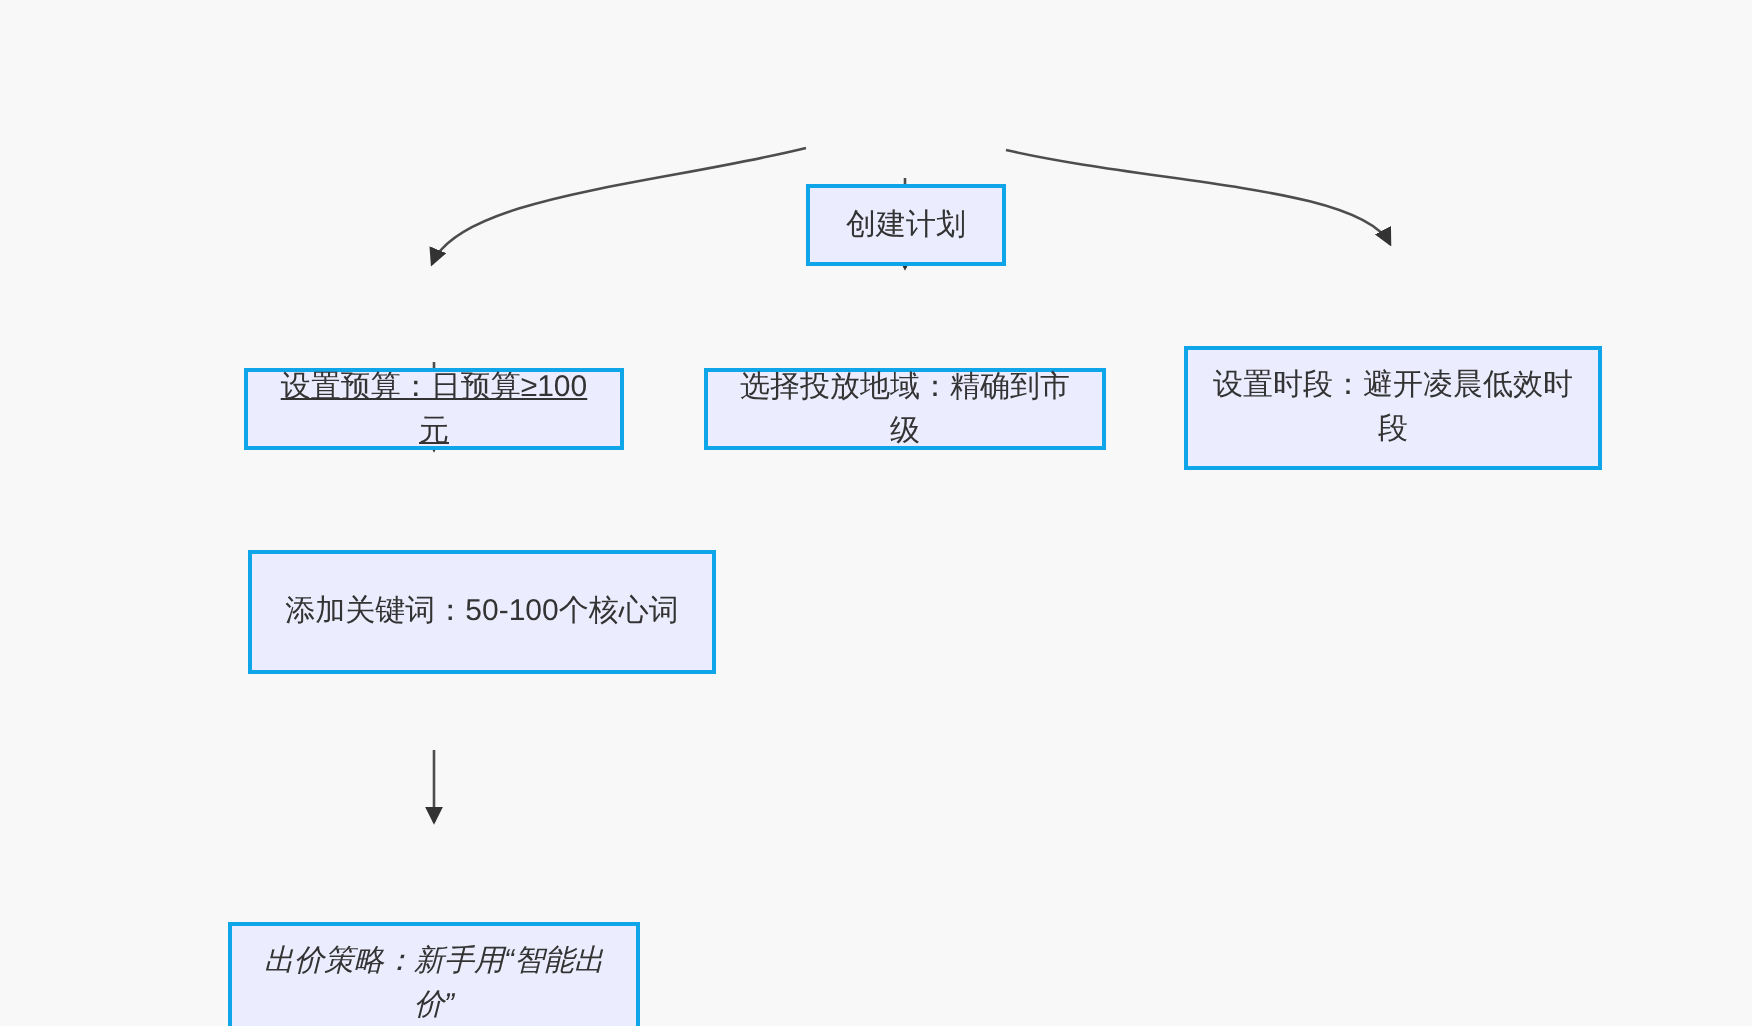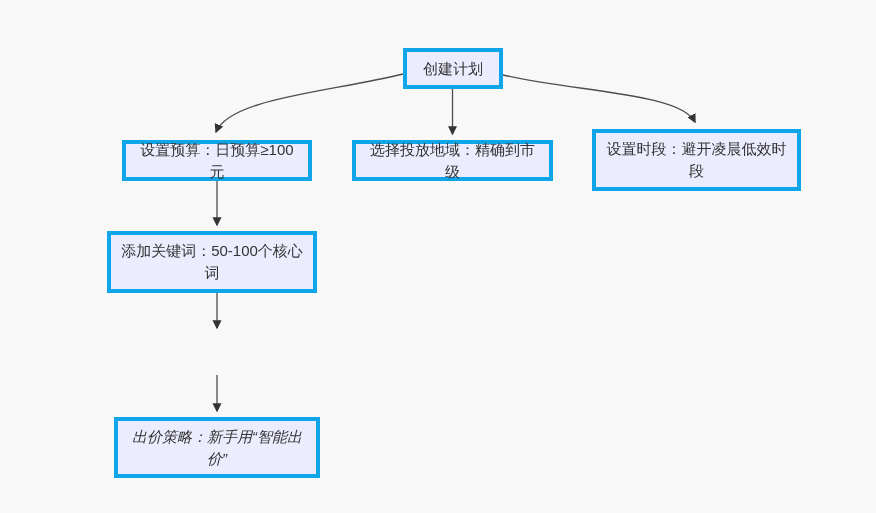--- a/index.html
+++ b/index.html
@@ -20,37 +20,38 @@
     left: 0;
     top: 0;
     width: 876px;
     height: 513px;
     pointer-events: none;
   }
   .node {
     position: absolute;
     box-sizing: border-box;
     background: #ECECFF;
-    border: 4px solid #0ea5e9;
+    border: 2px solid #0ea5e9;
     color: #333333;
     font-size: 15px;
     line-height: 22px;
     display: flex;
     align-items: center;
     justify-content: center;
     text-align: center;
     padding: 2px 10px;
     white-space: normal;
+    margin-top: 44px;
   }
   
   .n-create-plan    { left: 403px; top: 48px;  width: 100px; height: 41px; }
-  .n-set-budget     { left: 122px; top: 140px; width: 190px; height: 41px; }
+  .n-set-budget     { left: 122px; top: 140px; width: 190px; height: 41px; text-decoration: underline; }
   .n-select-region  { left: 352px; top: 140px; width: 201px; height: 41px; }
   .n-set-time       { left: 592px; top: 129px; width: 209px; height: 62px; }
-  .n-add-keywords   { left: 107px; top: 231px; width: 210px; height: 62px; }
+  .n-add-keywords   { left: 124px; top: 231px; width: 234px; height: 62px; }
   .n-write-creative { left: 118px; top: 334px; width: 199px; height: 41px; }
   .n-bid-strategy   { left: 114px; top: 417px; width: 206px; height: 61px; font-style: italic; }
 </style>
 </head>
 <body>
 
 <div class="canvas">
 
   <svg class="edges-layer" width="876" height="513" viewBox="0 0 876 513" xmlns="http://www.w3.org/2000/svg">
     <defs>

